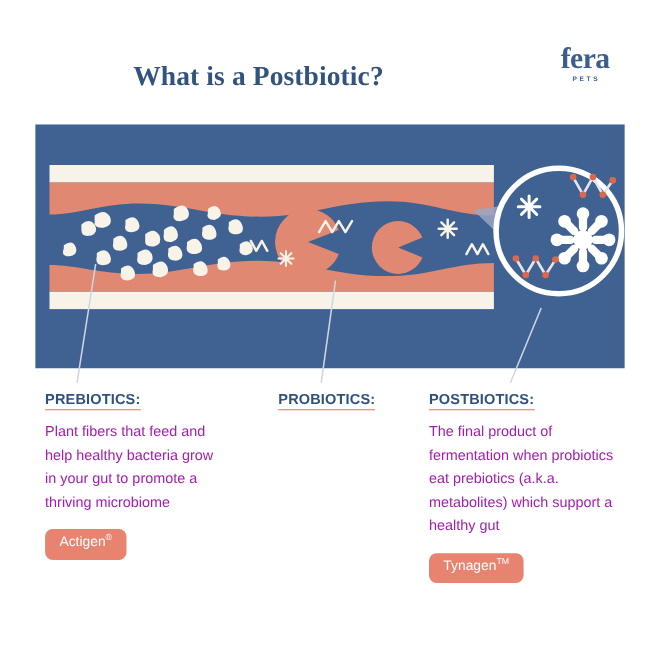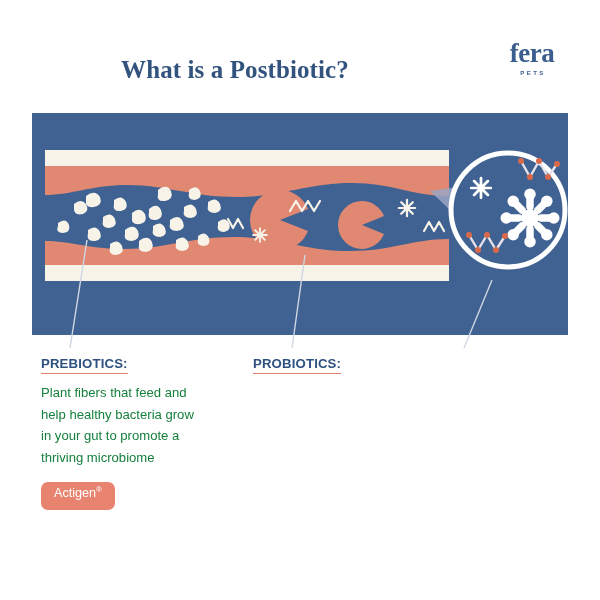--- a/index.html
+++ b/index.html
@@ -106,21 +106,21 @@
     color: #2f5180;
     display: inline-block;
     padding-bottom: 2px;
     border-bottom: 1.6px solid #e0806a;
     margin-bottom: 8px;
   }
   .col-body {
     font-family: "Liberation Sans", sans-serif;
     font-size: 13.1px;
     line-height: 21.5px;
-    color: #15803d;
+    color: #a21caf;
   }
   .badge {
     display: inline-block;
     margin-top: 14px;
     background: #e88370;
     color: #ffffff;
     font-family: "Liberation Sans", sans-serif;
     font-size: 12.6px;
     line-height: 1;
     padding: 4px 13px 10px 13px;
@@ -299,15 +299,20 @@
     <div class="column col-1">
       <div class="col-heading">PREBIOTICS:</div>
       <div class="col-body">Plant fibers that feed and help healthy bacteria grow in your gut to promote a thriving microbiome</div>
       <div class="badge"><span>Actigen</span><sup>®</sup></div>
     </div>
 
     <div class="column col-2">
       <div class="col-heading">PROBIOTICS:</div>
     </div>
 
+    <div class="column col-3">
+      <div class="col-heading">POSTBIOTICS:</div>
+      <div class="col-body">The final product of fermentation when probiotics eat prebiotics (a.k.a. metabolites) which support a healthy gut</div>
+      <div class="badge"><span>Tynagen</span><sup>TM</sup></div>
+    </div>
 
   </div>
 </div>
 
 </body></html>

